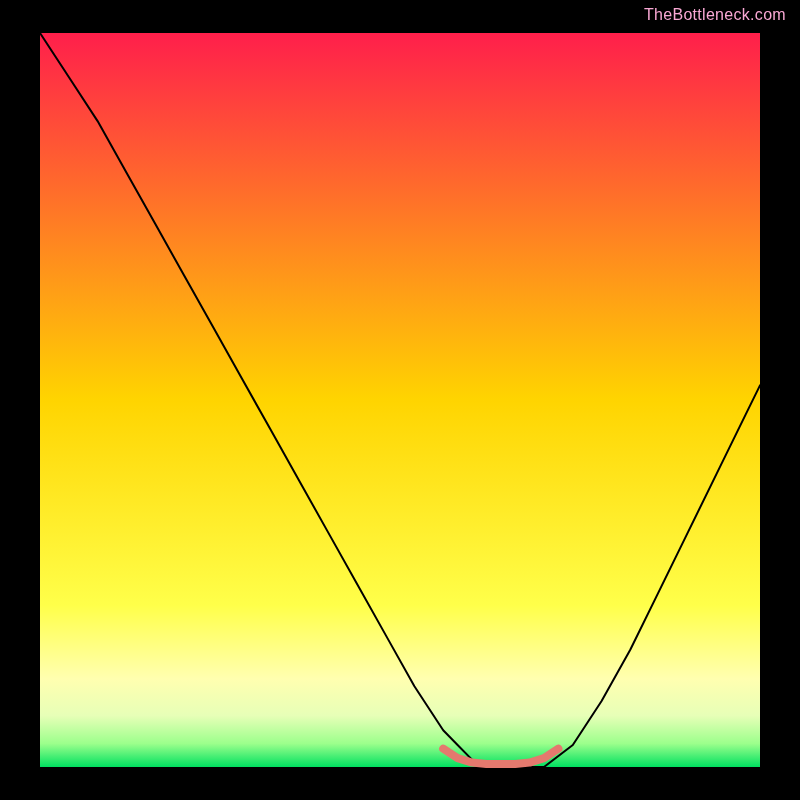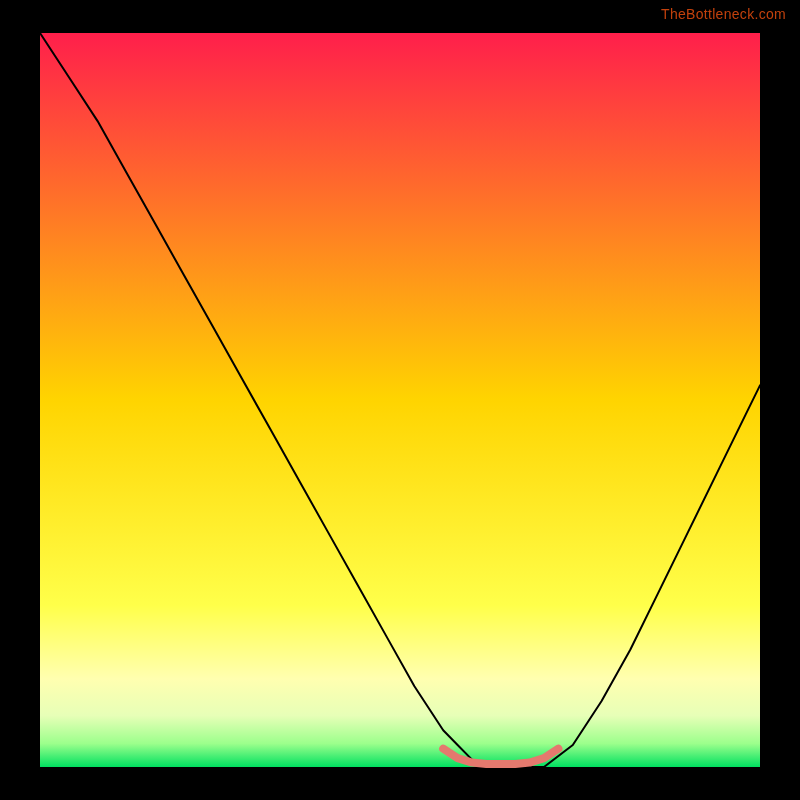--- a/index.html
+++ b/index.html
@@ -14,22 +14,22 @@
   .frame {
     position: relative;
     width: 800px;
     height: 800px;
     background: #000;
   }
   .watermark {
     position: absolute;
     top: 6px;
     right: 14px;
-    color: #c2410c;
-    font-size: 14px;
+    color: #f9a8d4;
+    font-size: 16px;
     font-weight: 500;
     letter-spacing: 0.3px;
     font-family: Arial, Helvetica, sans-serif;
     z-index: 2;
   }
   svg.plot {
     position: absolute;
     top: 0;
     left: 0;
     z-index: 1;

